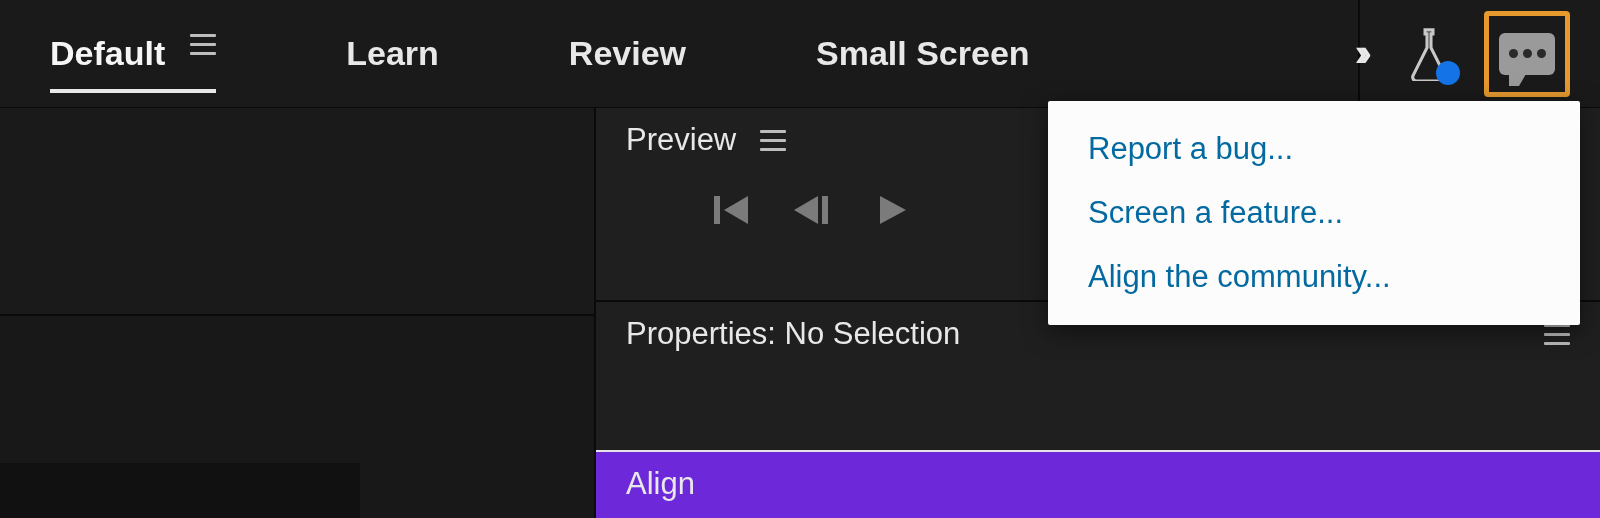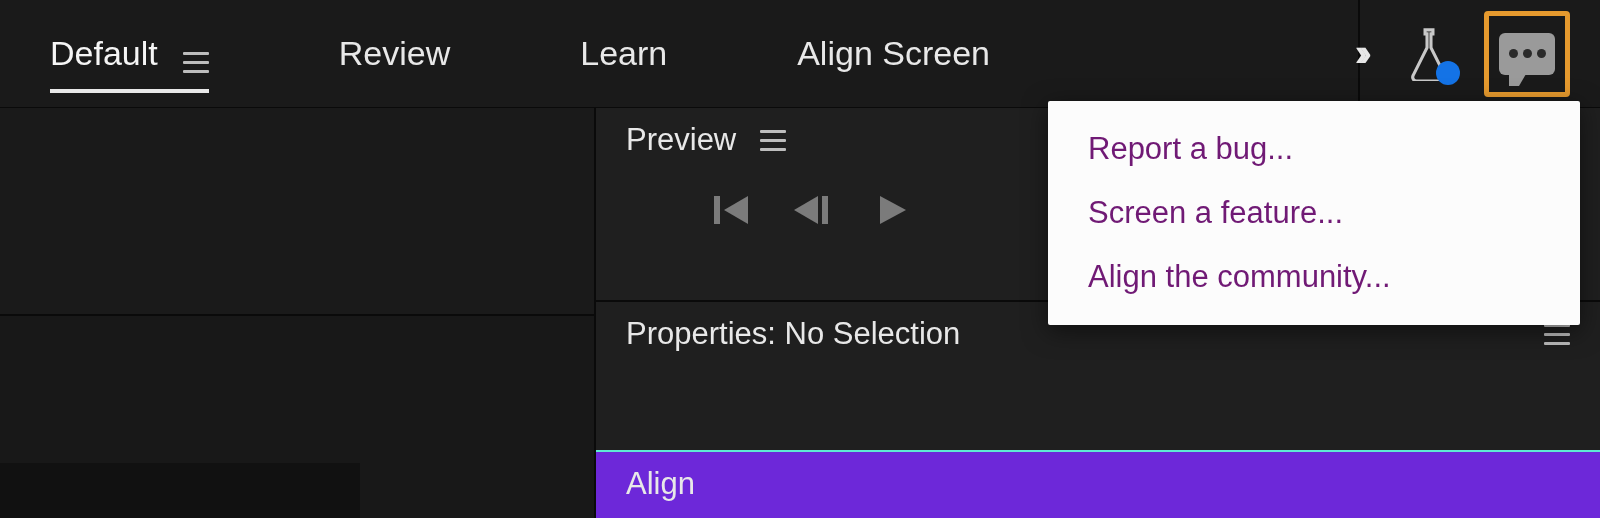--- a/index.html
+++ b/index.html
@@ -19,24 +19,24 @@
       display: flex;
       align-items: center;
       padding: 0 0 0 50px;
       border-bottom: 1px solid #0a0a0a;
       position: relative;
     }
 
     .ws-tab {
       color: #e8e8e8;
       font-size: 34px;
-      font-weight: 400;
+      font-weight: 700;
       margin-right: 130px;
       display: flex;
-      align-items: flex-end;
+      align-items: flex-start;
       gap: 25px;
       cursor: pointer;
       position: relative;
     }
     .ws-tab.active {
       color: #f5f5f5;
     }
     .ws-tab.active::after {
       content: '';
       position: absolute;
@@ -205,21 +205,21 @@
       align-items: center;
       justify-content: flex-start;
       gap: 44px;
       padding: 26px 0 0 118px;
       color: #7b7b7b;
     }
     .play-controls svg { fill: #7b7b7b; }
 
     .properties-panel {
       height: 150px;
-      border-bottom: 2px solid #5eead4;
+      border-bottom: 2px solid #e5e5e5;
       background: #1f1f1f;
     }
     .align-panel {
       flex: 1;
       background: #6d28d9;
     }
 
     
     .popup {
       position: absolute;
@@ -228,49 +228,49 @@
       width: 532px;
       background: #fcfcfc;
       border-radius: 2px;
       box-shadow: 0 6px 24px rgba(0,0,0,0.5);
       padding: 16px 0;
       z-index: 50;
     }
     .popup-item {
       padding: 14px 40px;
       font-size: 31px;
-      color: #701a75;
+      color: #0369a1;
       cursor: pointer;
     }
 
   </style>
 </head>
 <body>
 
 <div class="workspace-bar">
 
   <div class="ws-tab active">
     <span>Default</span>
     <span class="hamburger">
         <span></span>
         <span></span>
         <span></span>
       </span>
   </div>
 
   <div class="ws-tab">
+    <span>Learn</span>
+  </div>
+
+  <div class="ws-tab">
     <span>Review</span>
   </div>
 
   <div class="ws-tab">
-    <span>Learn</span>
-  </div>
-
-  <div class="ws-tab">
-    <span>Align Screen</span>
+    <span>Small Screen</span>
   </div>
 
   <div class="vsep"></div>
 
   <div class="ws-right">
     <div class="overflow-chevrons">››</div>
 
     <div class="beta-flask">
       <svg viewBox="0 0 24 28">
         <path d="M10 2 L14 2 L14 4 L13 4 L13 11 L20 25 A2 2 0 0 1 18 28 L6 28 A2 2 0 0 1 4 25 L11 11 L11 4 L10 4 Z" fill="none" stroke="#c8c8c8" stroke-width="1.6"></path>

